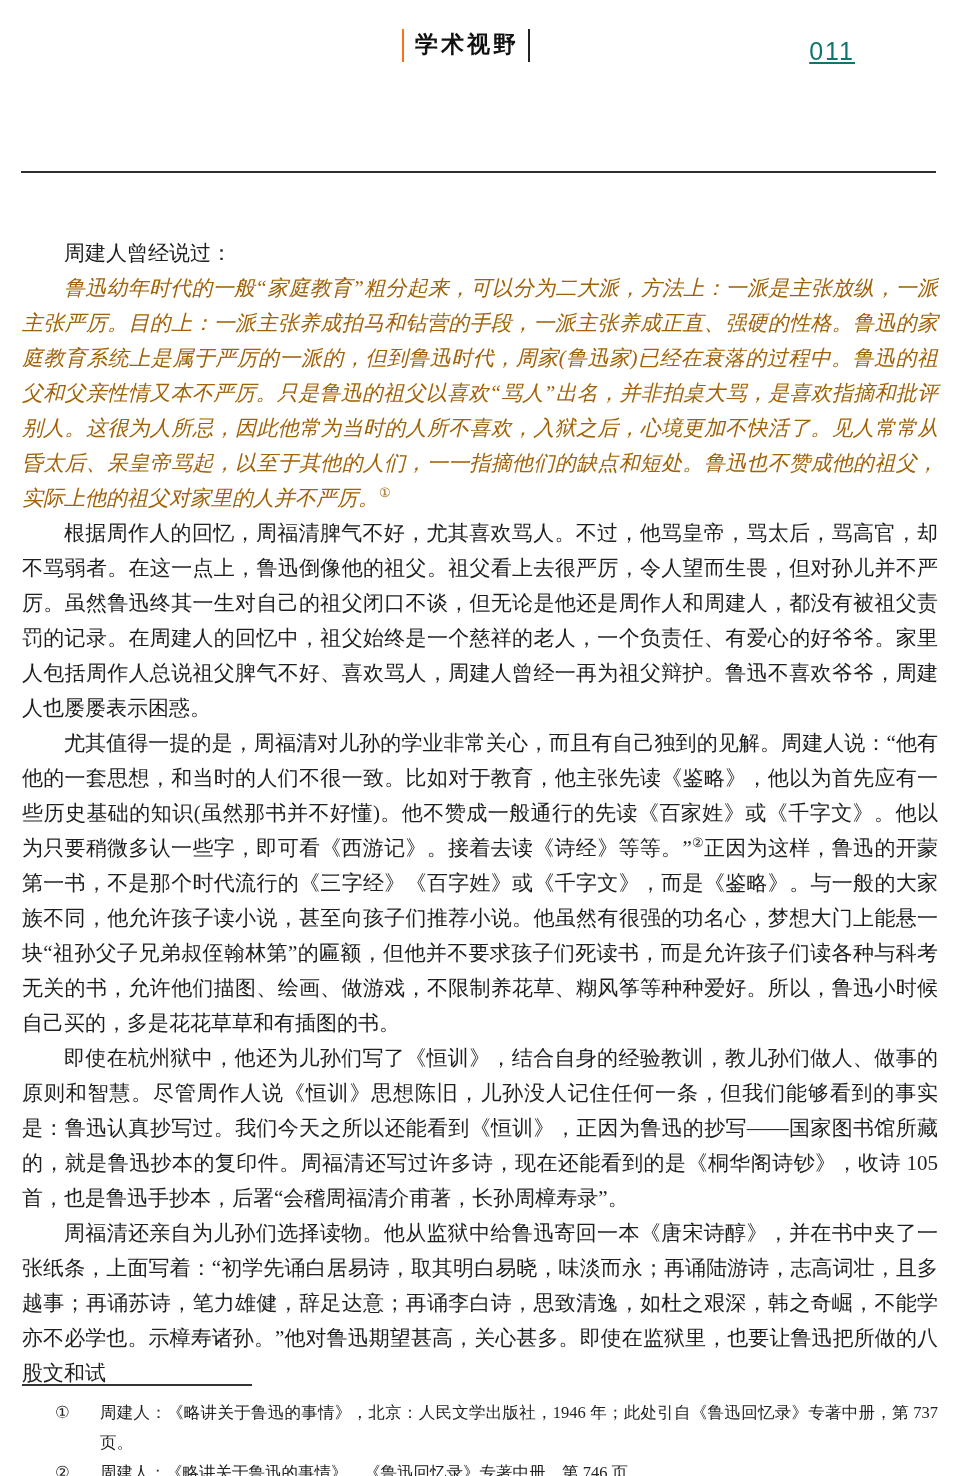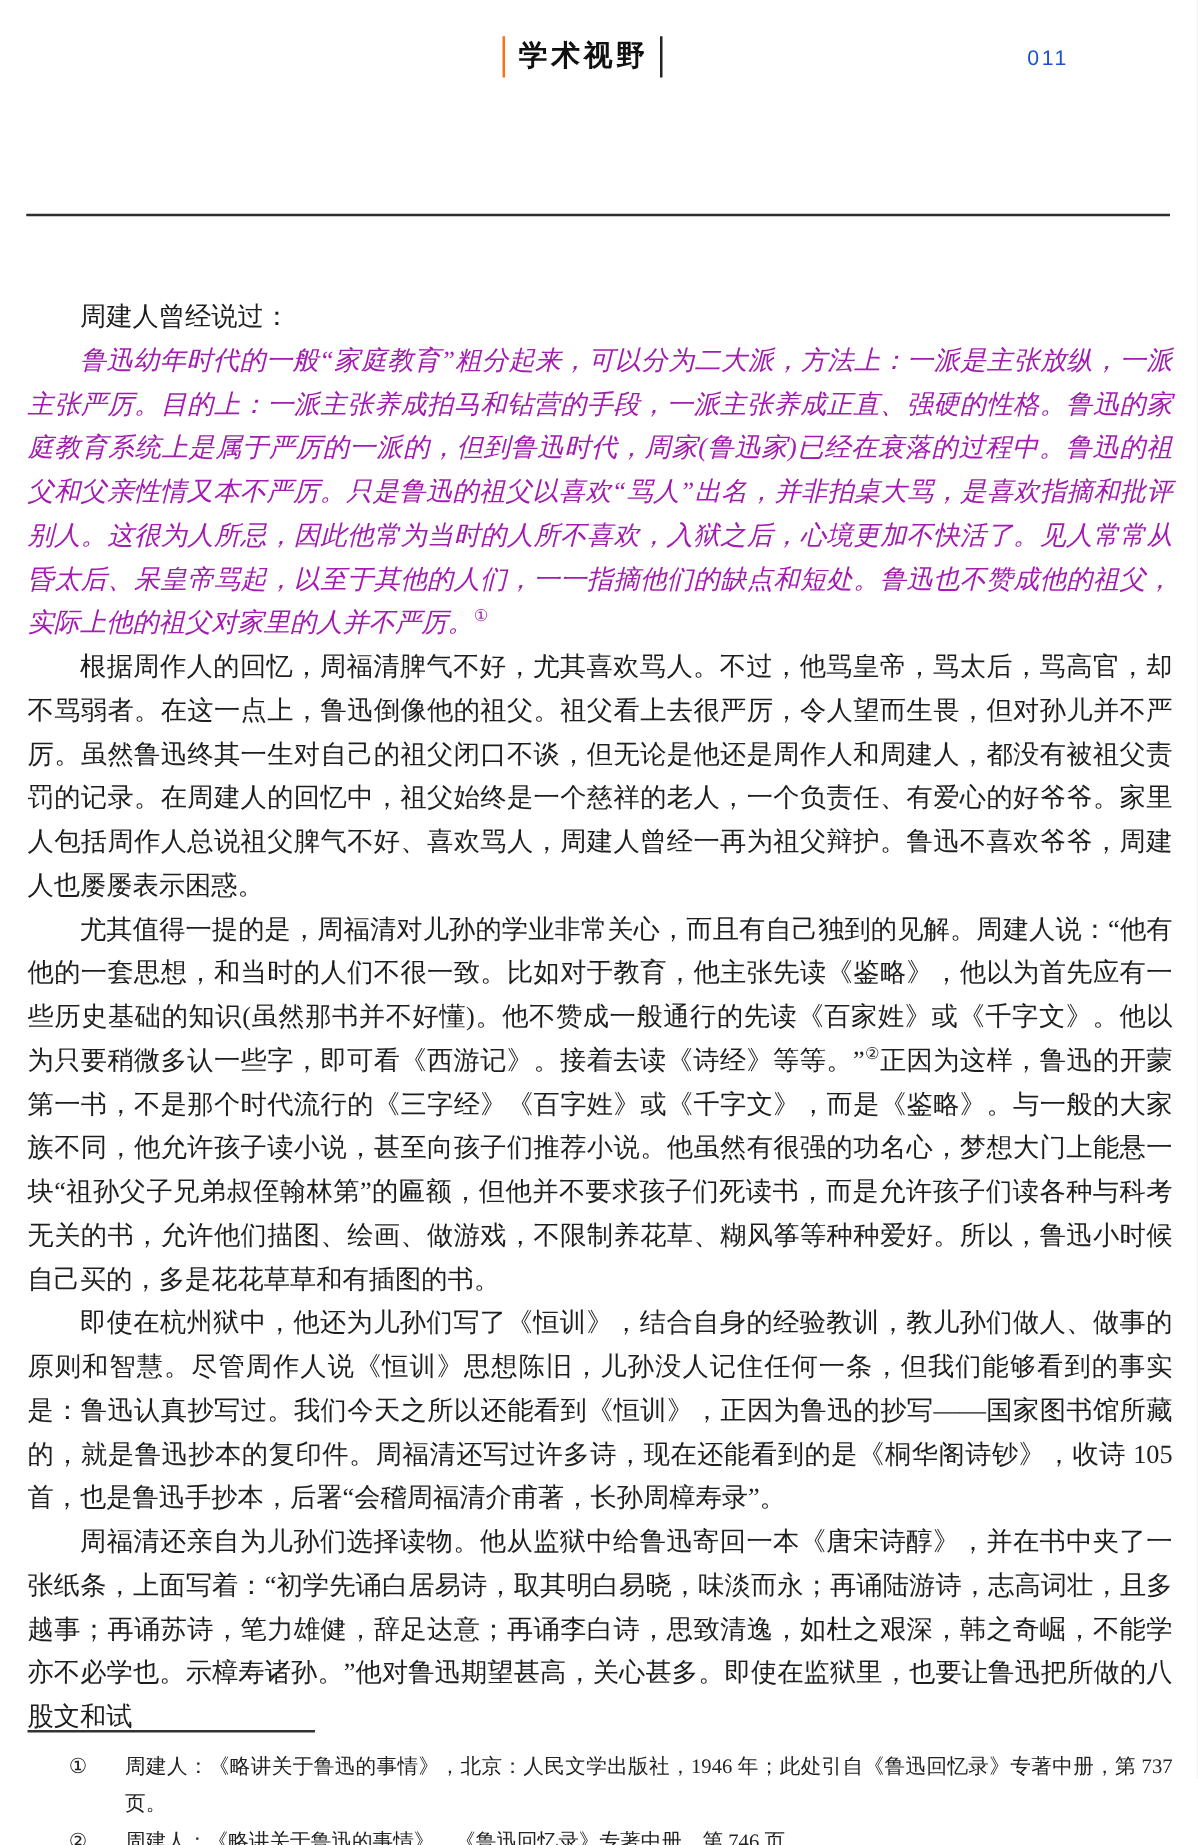--- a/index.html
+++ b/index.html
@@ -17,39 +17,39 @@
     font-family:"Liberation Sans","DejaVu Sans",sans-serif;
     font-weight:bold; font-size:23px; letter-spacing:3px;
     color:#111;
     border-left:2px solid #f97316; border-right:2px solid #222;
     padding:3px 9px 5px 11px;
     line-height:1.1;
   }
   .page-number {
     position:absolute; top:37px; right:103px;
     font-family:"Liberation Sans","DejaVu Sans",sans-serif;
-    font-size:17px; color:#1d4ed8; letter-spacing:2px;
+    font-size:25px; color:#0f766e; letter-spacing:2px;text-decoration:underline;
   }
   .top-rule {
     position:absolute; top:171px; left:21px; right:22px;
     height:2px; background:#2f2f2f;
   }
   .content {
     position:absolute; top:216px; left:22px; width:916px;
     font-size:21px; line-height:35px;
     text-align:justify;
     margin-top:20px;
   }
   .content p { margin:0; padding:0; }
   .indent { text-indent:2em; }
   .quote {
     margin:0 37px 0 43px;
     text-indent:2em;
     font-style:italic;
-    color:#a21caf;
+    color:#a16207;
   }
   sup.fnref {
     font-size:13px; line-height:0;
     vertical-align:super; font-style:normal;
   }
   .footnote-rule {
     position:absolute; top:1384px; left:22px;
     width:230px; height:2px; background:#333;
   }
   .footnotes {

